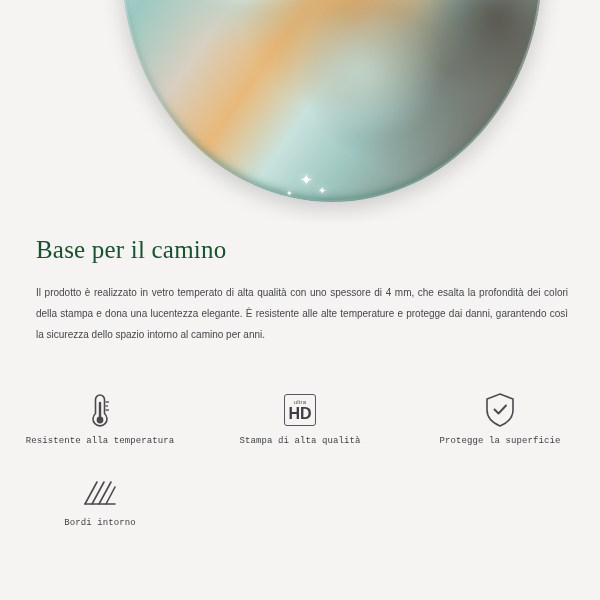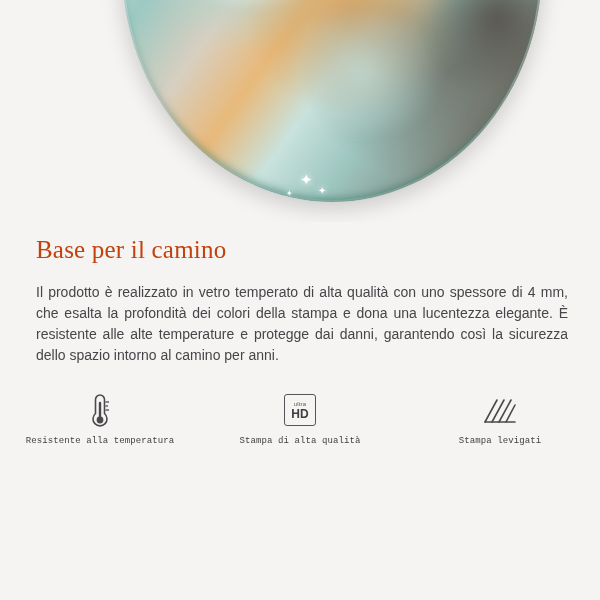--- a/index.html
+++ b/index.html
@@ -83,28 +83,28 @@
     top: 222px;
     width: 600px;
   }
   .headline {
     margin: 0;
     padding: 12px 36px 0 36px;
     font-family: "Liberation Serif", serif;
     font-weight: 400;
     font-size: 25px;
     line-height: 32px;
-    color: #c2410c;
+    color: #14532d;
     letter-spacing: 0.2px;
   }
   .headline .line2 { display: block; }
   .body-copy {
     margin: 0;
     padding: 16px 32px 0 36px;
-    font-size: 14px;
+    font-size: 10px;
     line-height: 21px;
     color: #46464a;
     text-align: justify;
   }
 
   
   .features {
     position: absolute;
     left: 0;
     top: 388px;
@@ -145,21 +145,21 @@
     align-items: center;
     justify-content: center;
     line-height: 1;
   }
   .ultrahd-box .u-small {
     font-size: 6px;
     letter-spacing: 0.2px;
     color: #55555a;
   }
   .ultrahd-box .u-big {
-    font-size: 12px;
+    font-size: 16px;
     font-weight: bold;
     color: #3d3d42;
     margin-top: 1px;
   }
   svg { display: block; }
 </style>
 </head>
 <body>
 
 <div class="page">
@@ -204,30 +204,39 @@
     <div class="feature">
       <div class="feature-icon">
         <div class="ultrahd-box">
           <span class="u-small">ultra</span>
           <span class="u-big">HD</span>
         </div>
       </div>
       <div class="feature-label">Stampa di alta qualità</div>
     </div>
 
+    <div class="feature">
+      <div class="feature-icon">
+        <svg width="34" height="40" viewBox="0 0 34 40">
+          <path d="M17 4 L30 9 v11 c0 8 -6 13 -13 16 c-7 -3 -13 -8 -13 -16 V9 z" fill="none" stroke="#4a4a4c" stroke-width="1.6"></path>
+          <path d="M11.5 19.5 l4 4 l7.5 -8" fill="none" stroke="#4a4a4c" stroke-width="1.9" stroke-linecap="round" stroke-linejoin="round"></path>
+        </svg>
+      </div>
+      <div class="feature-label">Protegge la superficie</div>
+    </div>
 
 
     <div class="feature">
       <div class="feature-icon">
         <svg width="38" height="32" viewBox="0 0 38 32">
           <path d="M4 28 L16 6" stroke="#4a4a4c" stroke-width="1.6" stroke-linecap="round"></path>
           <path d="M11 28 L23 6" stroke="#4a4a4c" stroke-width="1.6" stroke-linecap="round"></path>
           <path d="M18 28 L30 6" stroke="#4a4a4c" stroke-width="1.6" stroke-linecap="round"></path>
           <path d="M25 28 L34 11" stroke="#4a4a4c" stroke-width="1.6" stroke-linecap="round"></path>
           <path d="M4 28 H34" stroke="#4a4a4c" stroke-width="1.6" stroke-linecap="round"></path>
         </svg>
       </div>
-      <div class="feature-label">Stampa levigati</div>
+      <div class="feature-label">Bordi intorno</div>
     </div>
 
 
   </div>
 </div>
 
 </body></html>

